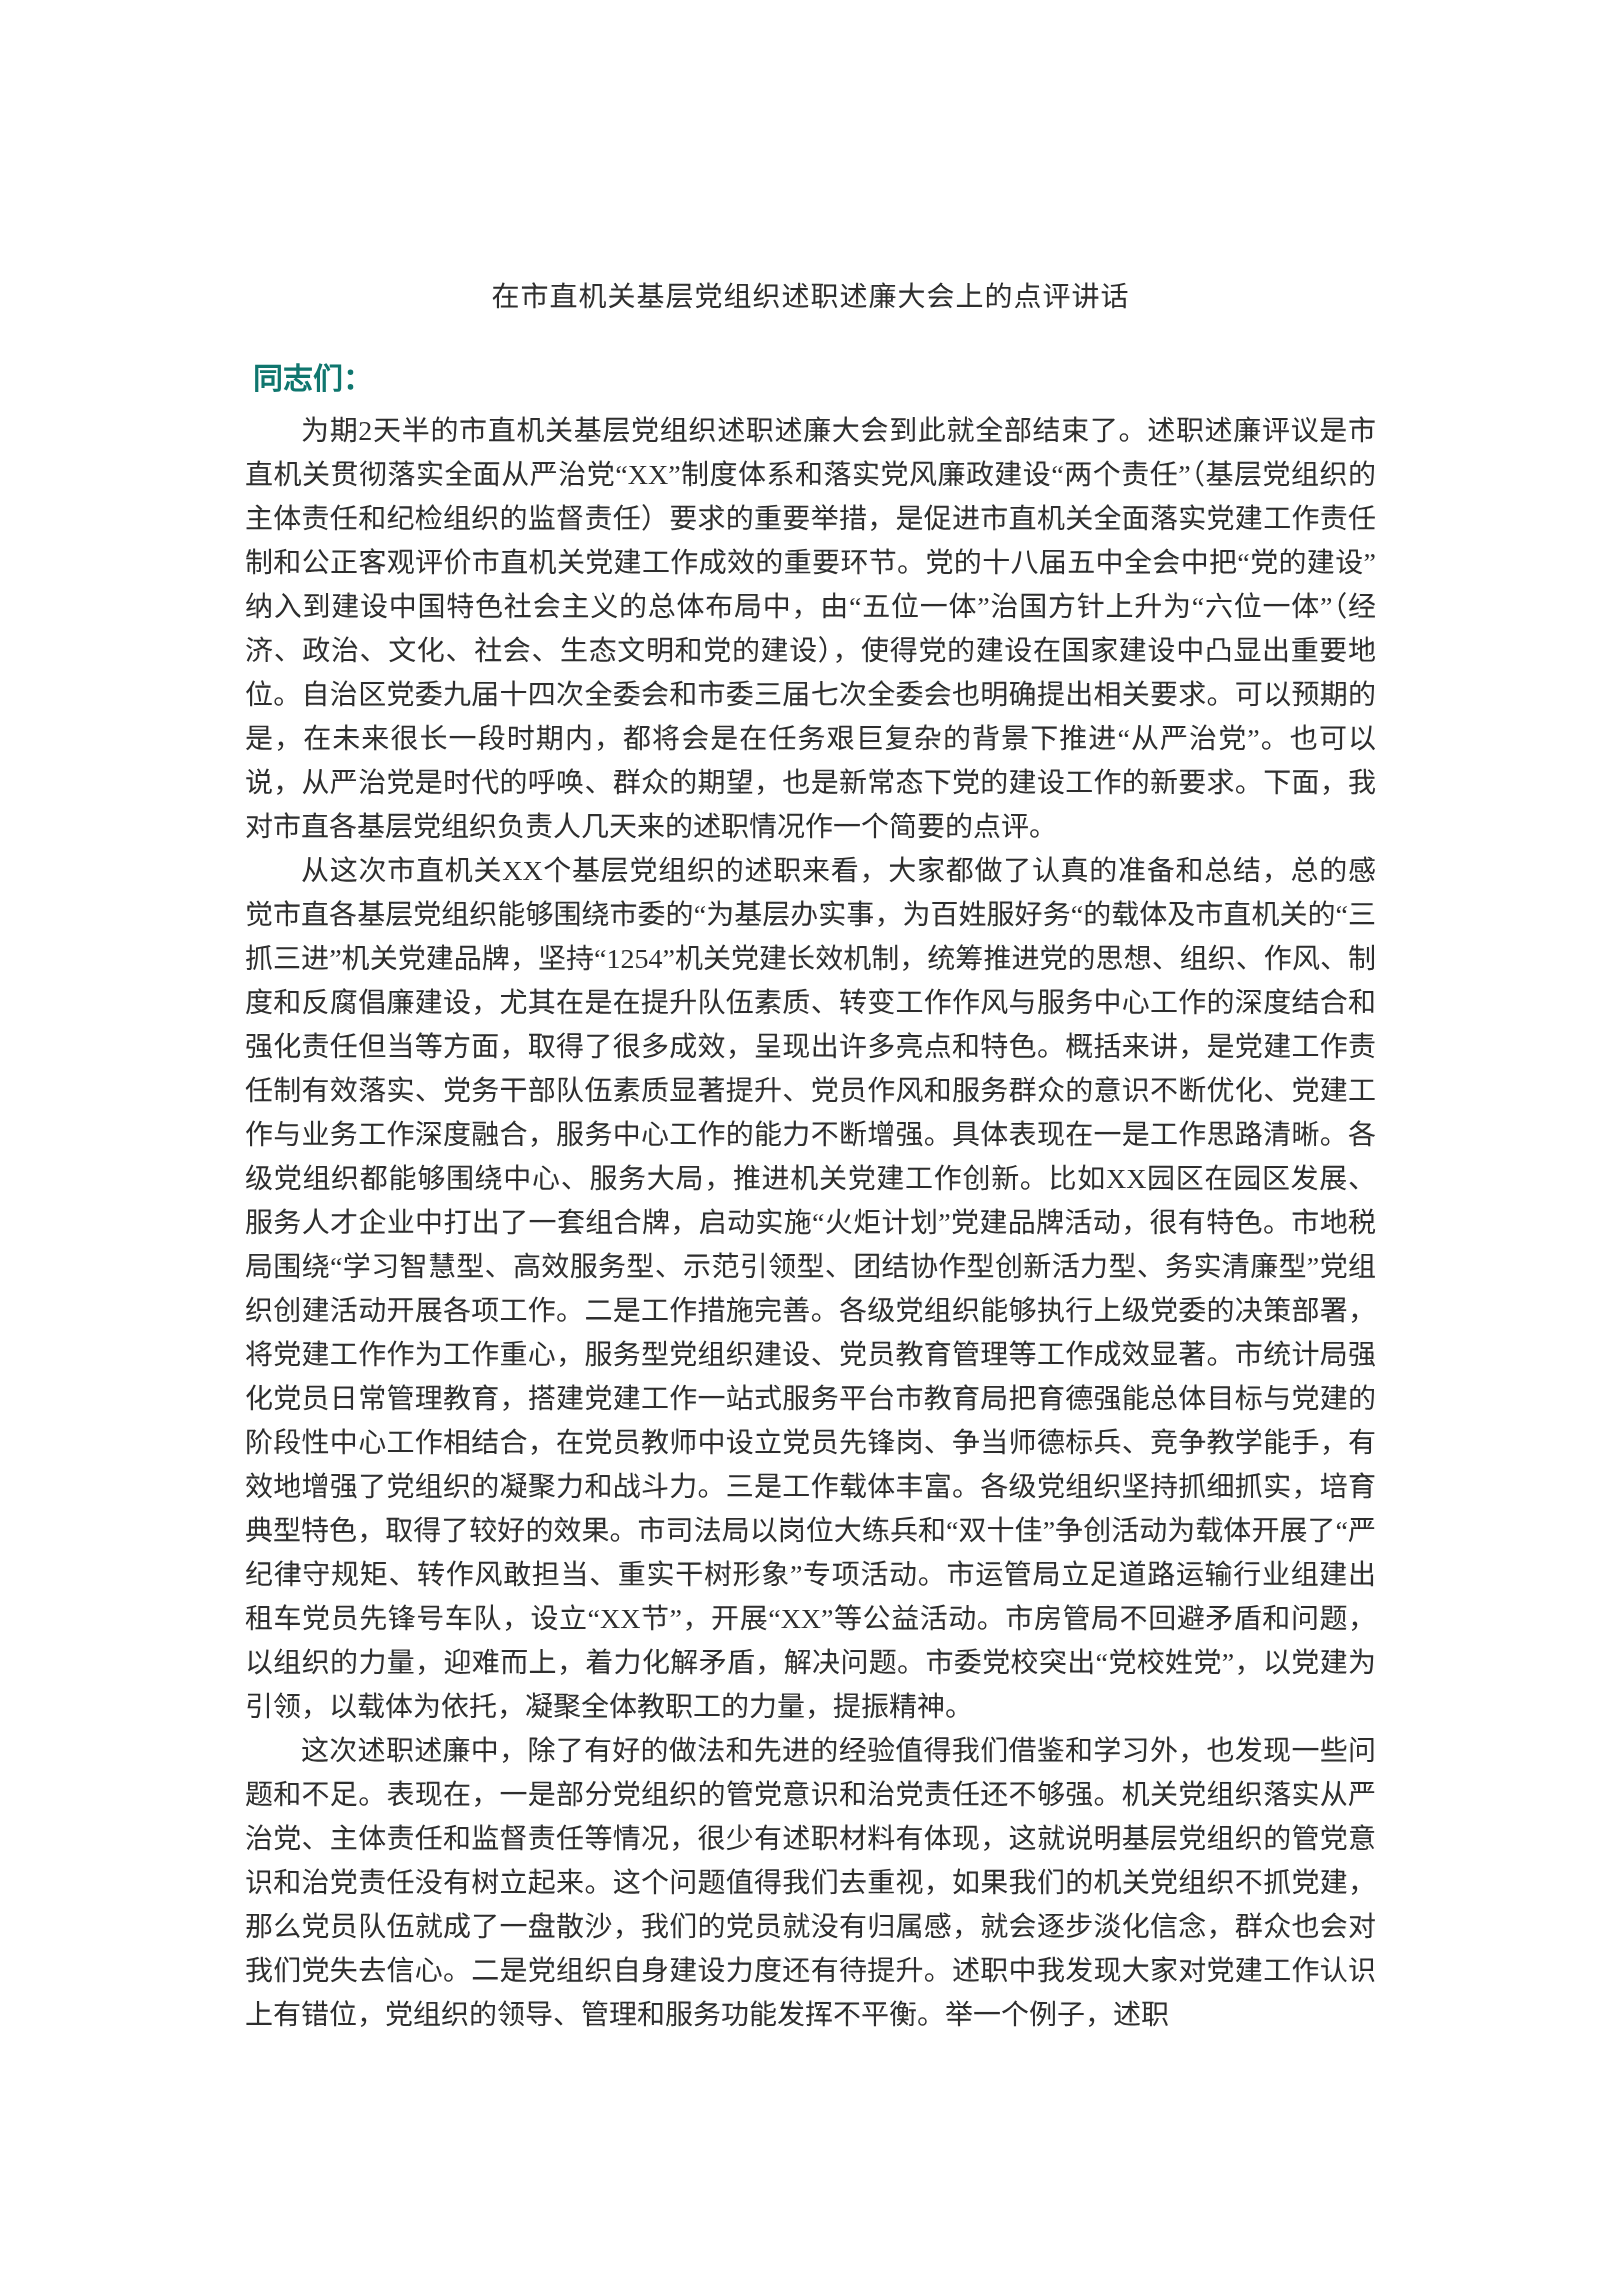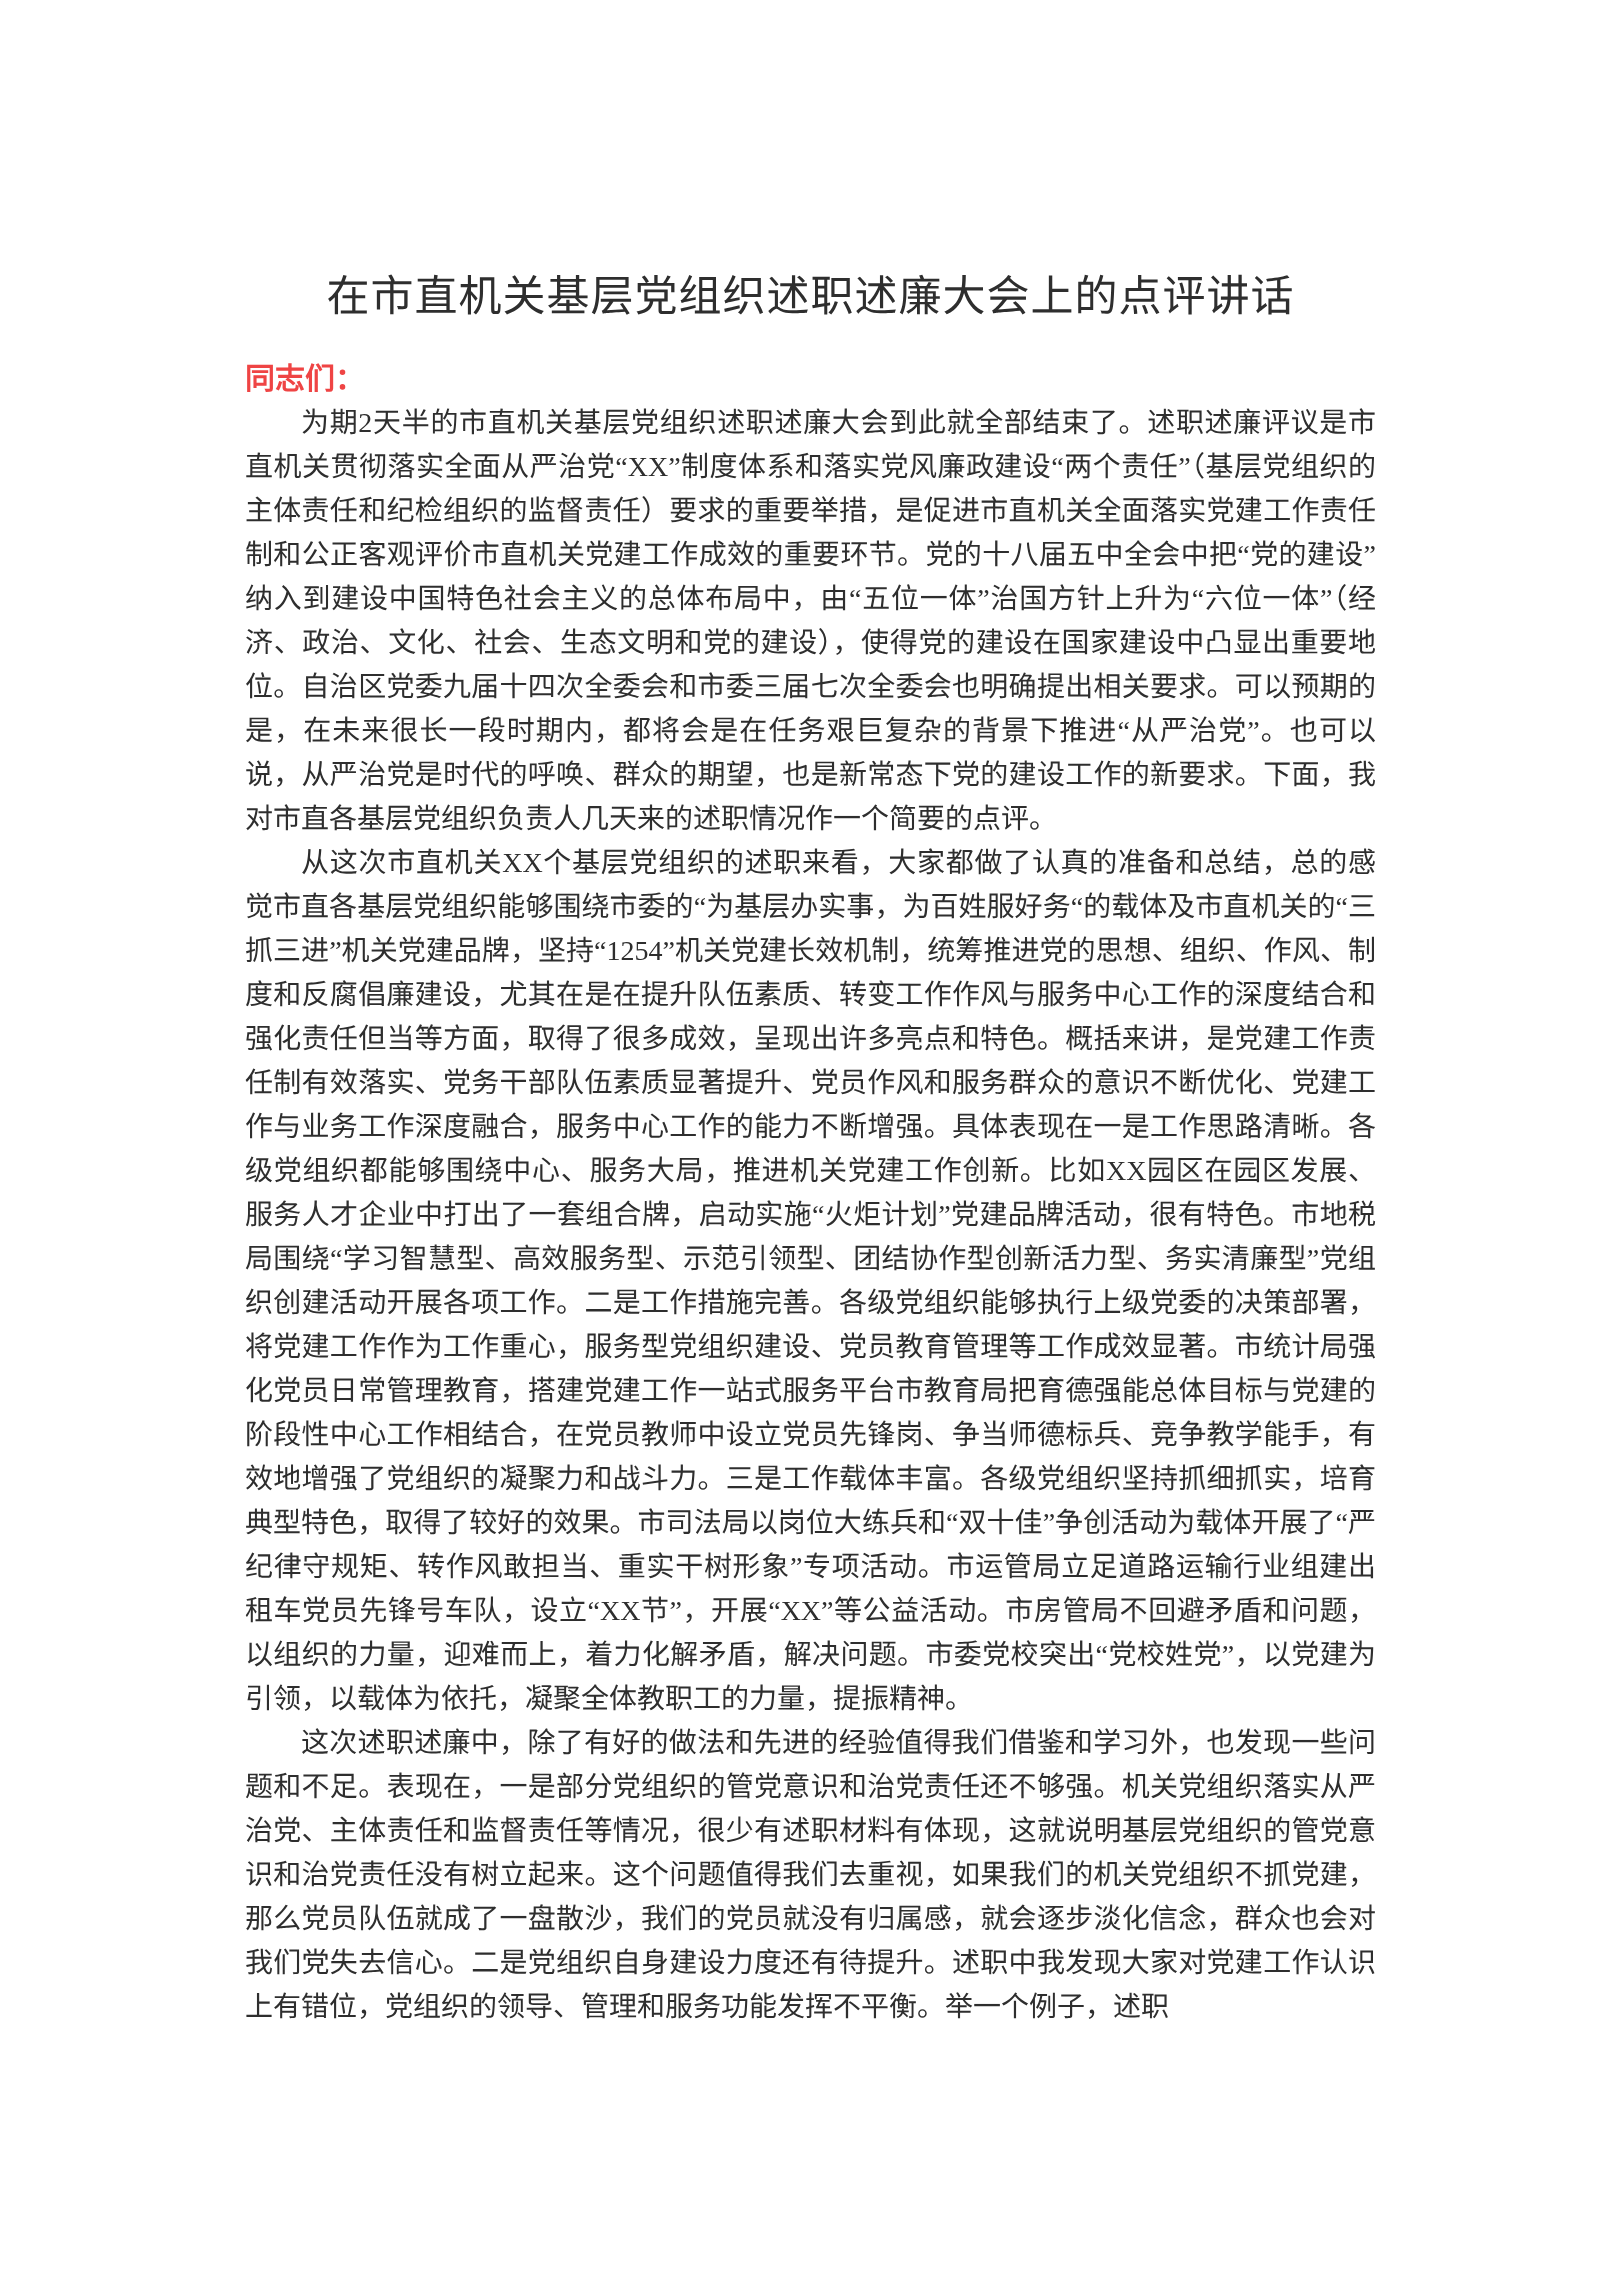--- a/index.html
+++ b/index.html
@@ -12,35 +12,35 @@
     width: 1621px;
     min-height: 2293px;
     background: #ffffff;
     box-sizing: border-box;
     padding: 271px 245px 196px 245px;
     font-family: "Liberation Serif", "DejaVu Serif", serif;
     color: #2e2e2e;
   }
   .doc-title {
     margin: 0 0 35px 0;
-    font-size: 43px;
+    font-size: 28px;
     line-height: 51px;
     font-weight: 400;
     text-align: center;
     letter-spacing: 1px;
     color: #2e2e2e;
     font-family: "Liberation Serif", "DejaVu Serif", serif;
   }
   .salutation {
-    margin: 0;
+    margin: 8px;
     font-size: 30px;
     line-height: 44px;
     font-weight: 700;
     text-indent: 0;
-    color: #ef4444;
+    color: #0f766e;
     font-family: "Liberation Sans", "DejaVu Sans", sans-serif;
   }
   .para {
     margin: 0;
     font-size: 28px;
     line-height: 44px;
     text-align: justify;
     text-indent: 2em;
     color: #2e2e2e;
   }

